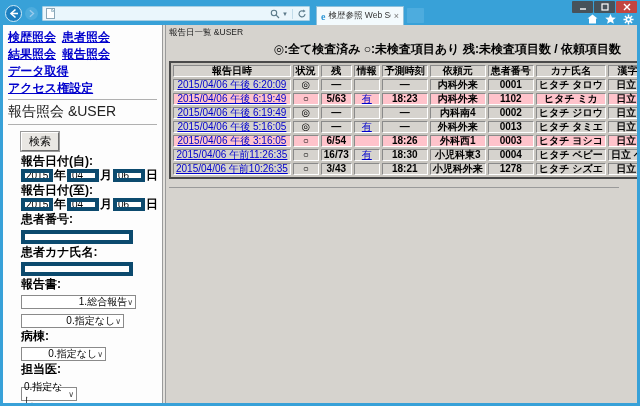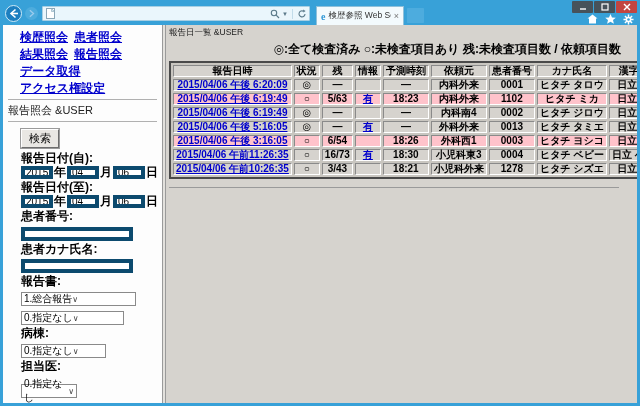--- a/index.html
+++ b/index.html
@@ -30,46 +30,46 @@
   .wbtn.close { background:#c24540; }
   .quickicons { position:absolute; top:13px; right:6px; display:flex; gap:7px; align-items:center; height:12px; }
 
   
   .client { position:absolute; top:25px; left:3px; right:3px; bottom:3px; display:flex; background:#fff; overflow:hidden; }
   .sidebar { width:159px; background:#fdfdfd; padding:3px 5px 0 5px; overflow:hidden; }
   .framedivider { width:4px; background:#e3e1dd; border-left:1px solid #9a9a9a; border-right:1px solid #9a9a9a; }
   .main { flex:1; background:#d6d3ce; position:relative; overflow:hidden; }
 
   
-  .navlinks { line-height:15px; margin-bottom:3px;margin-left:12px; }
+  .navlinks { line-height:15px; margin-bottom:3px; }
   .navlinks a { color:#0000cc; font-weight:bold; font-size:12px; text-decoration:underline; margin-right:6px; white-space:nowrap; }
   .shr { border:none; border-top:1px solid #b0b0b0; margin:3px 0; }
-  .ctx { font-size:11px; color:#222; margin:2px 0; }
+  .ctx { font-size:14px; color:#222; margin:2px 0; }
   .form { margin-left:13px; }
   .btn3d { font-size:11px; background:#e9e7e3; border:1px solid; border-color:#fff #6d6d6d #6d6d6d #fff;
            outline:1px solid #9a9a9a; padding:1px 7px; margin:4px 0 3px 0; font-family:inherit; }
   .flabel { font-size:12px; font-weight:bold; line-height:13px; margin-top:1px; white-space:nowrap; }
   .daterow { display:flex; align-items:center; gap:1px; font-size:12px; font-weight:bold; height:15px; }
   .tinput { border:4px solid #0c4a6e; background:#fff; font-size:10px; height:13px; padding:0 1px; font-family:inherit; }
   .w34{width:32px} .w24{width:32px} .w110{width:112px; height:14px; margin:1px 0;}
-  .sel { display:inline-flex; justify-content:flex-start; align-items:center; border:1px solid #8a8a8a;
+  .sel { display:inline-flex; justify-content:flex-end; align-items:center; border:1px solid #8a8a8a;
          background:#fff; height:14px; font-size:10px; padding:0 2px; margin:1px 0; }
   .sel .chev { font-size:8px; color:#444; }
   .w115{width:115px} .w105{width:103px} .w85{width:85px} .w58{width:56px}
 
   
   .mtitle { font-size:8.5px; color:#222; margin:2px 0 0 3px; }
   .legend { font-size:12px; font-weight:bold; color:#000; text-align:right; padding-right:16px; margin-top:2px; white-space:nowrap; }
   table.report { border-collapse:separate; border-spacing:2px; margin:3px 0 0 3px; border:2px solid #4a4a4a; background:#c9c6c0; }
   .report th, .report td { background:#d6d3ce; border:1px solid; border-color:#8a8a8a #fff #fff #8a8a8a;
        font-size:10px; font-weight:bold; white-space:nowrap; height:11px; line-height:10px; padding:0 2px; }
   .report th { text-align:center; }
   tr.pink td { background:#ffc3cb; }
   td.ctr { text-align:center; } td.lft { text-align:center; }
-  a.dl { color:#0000cc; font-weight:bold; text-decoration:underline; }
+  a.dl { color:#0000cc; font-weight:normal; text-decoration:underline; }
   .mhr { border:none; border-top:1px solid #9a9a9a; margin:8px 18px 0 3px; }
 
   svg { display:block; }
 </style>
 </head>
 <body>
 
 <div class="window">
 
   <div class="chrome">

